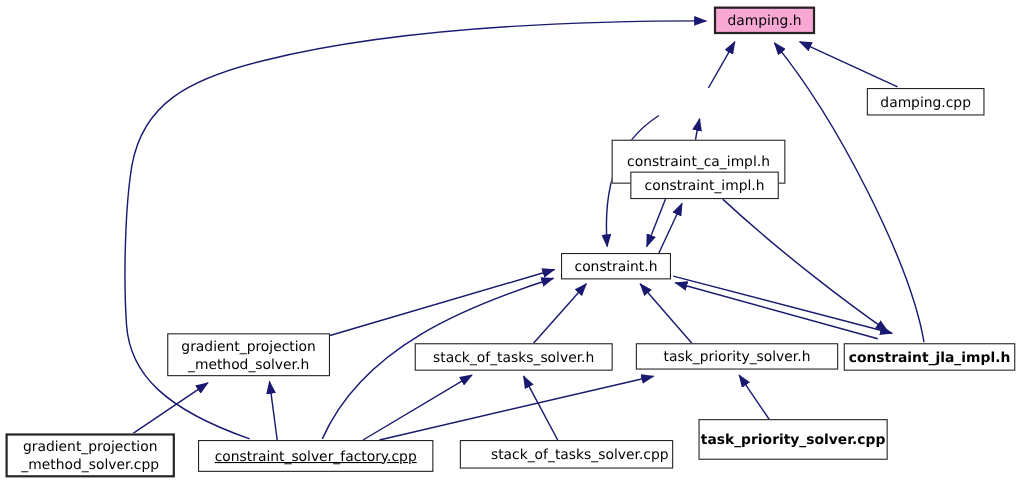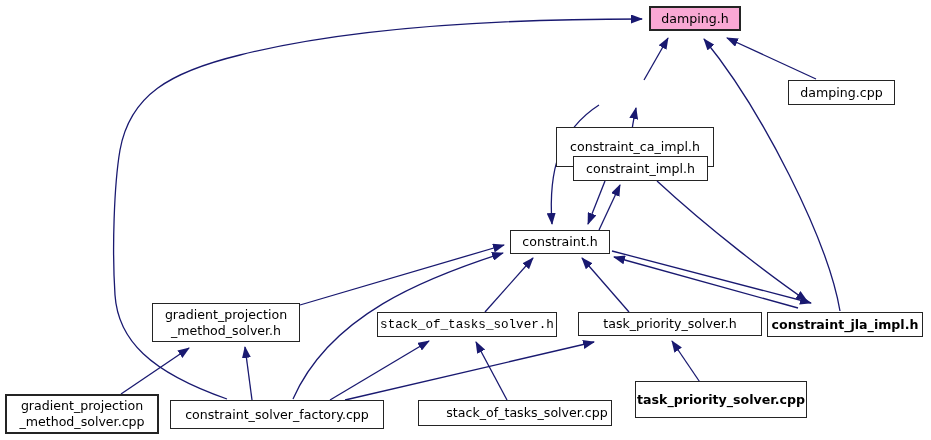--- a/index.html
+++ b/index.html
@@ -85,38 +85,38 @@
 
   <div class="node" style="left:510px;top:230px;width:100px;height:24px;text-align:right;">
     <span>constraint.h</span>
   </div>
 
   <div class="node" style="left:152px;top:303px;width:148px;height:39px;">
     <span>gradient_projection</span>
     <span>_method_solver.h</span>
   </div>
 
-  <div class="node" style="left:377px;top:312px;width:180px;height:25px;font-family:Liberation Mono, monospace;">
+  <div class="node" style="left:377px;top:312px;width:180px;height:25px;">
     <span>stack_of_tasks_solver.h</span>
   </div>
 
   <div class="node" style="left:578px;top:312px;width:184px;height:24px;">
     <span>task_priority_solver.h</span>
   </div>
 
   <div class="node" style="left:767px;top:312px;width:156px;height:25px;font-weight:bold;">
     <span>constraint_jla_impl.h</span>
   </div>
 
   <div class="node thick" style="left:5px;top:394px;width:154px;height:40px;">
     <span>gradient_projection</span>
     <span>_method_solver.cpp</span>
   </div>
 
-  <div class="node" style="left:170px;top:400px;width:214px;height:29px;">
+  <div class="node" style="left:180px;top:400px;width:214px;height:29px;text-decoration:underline;">
     <span>constraint_solver_factory.cpp</span>
   </div>
 
   <div class="node" style="left:418px;top:400px;width:194px;height:26px;padding-left:24px;">
     <span>stack_of_tasks_solver.cpp</span>
   </div>
 
   <div class="node" style="left:635px;top:381px;width:172px;height:37px;font-weight:bold;">
     <span>task_priority_solver.cpp</span>
   </div>

